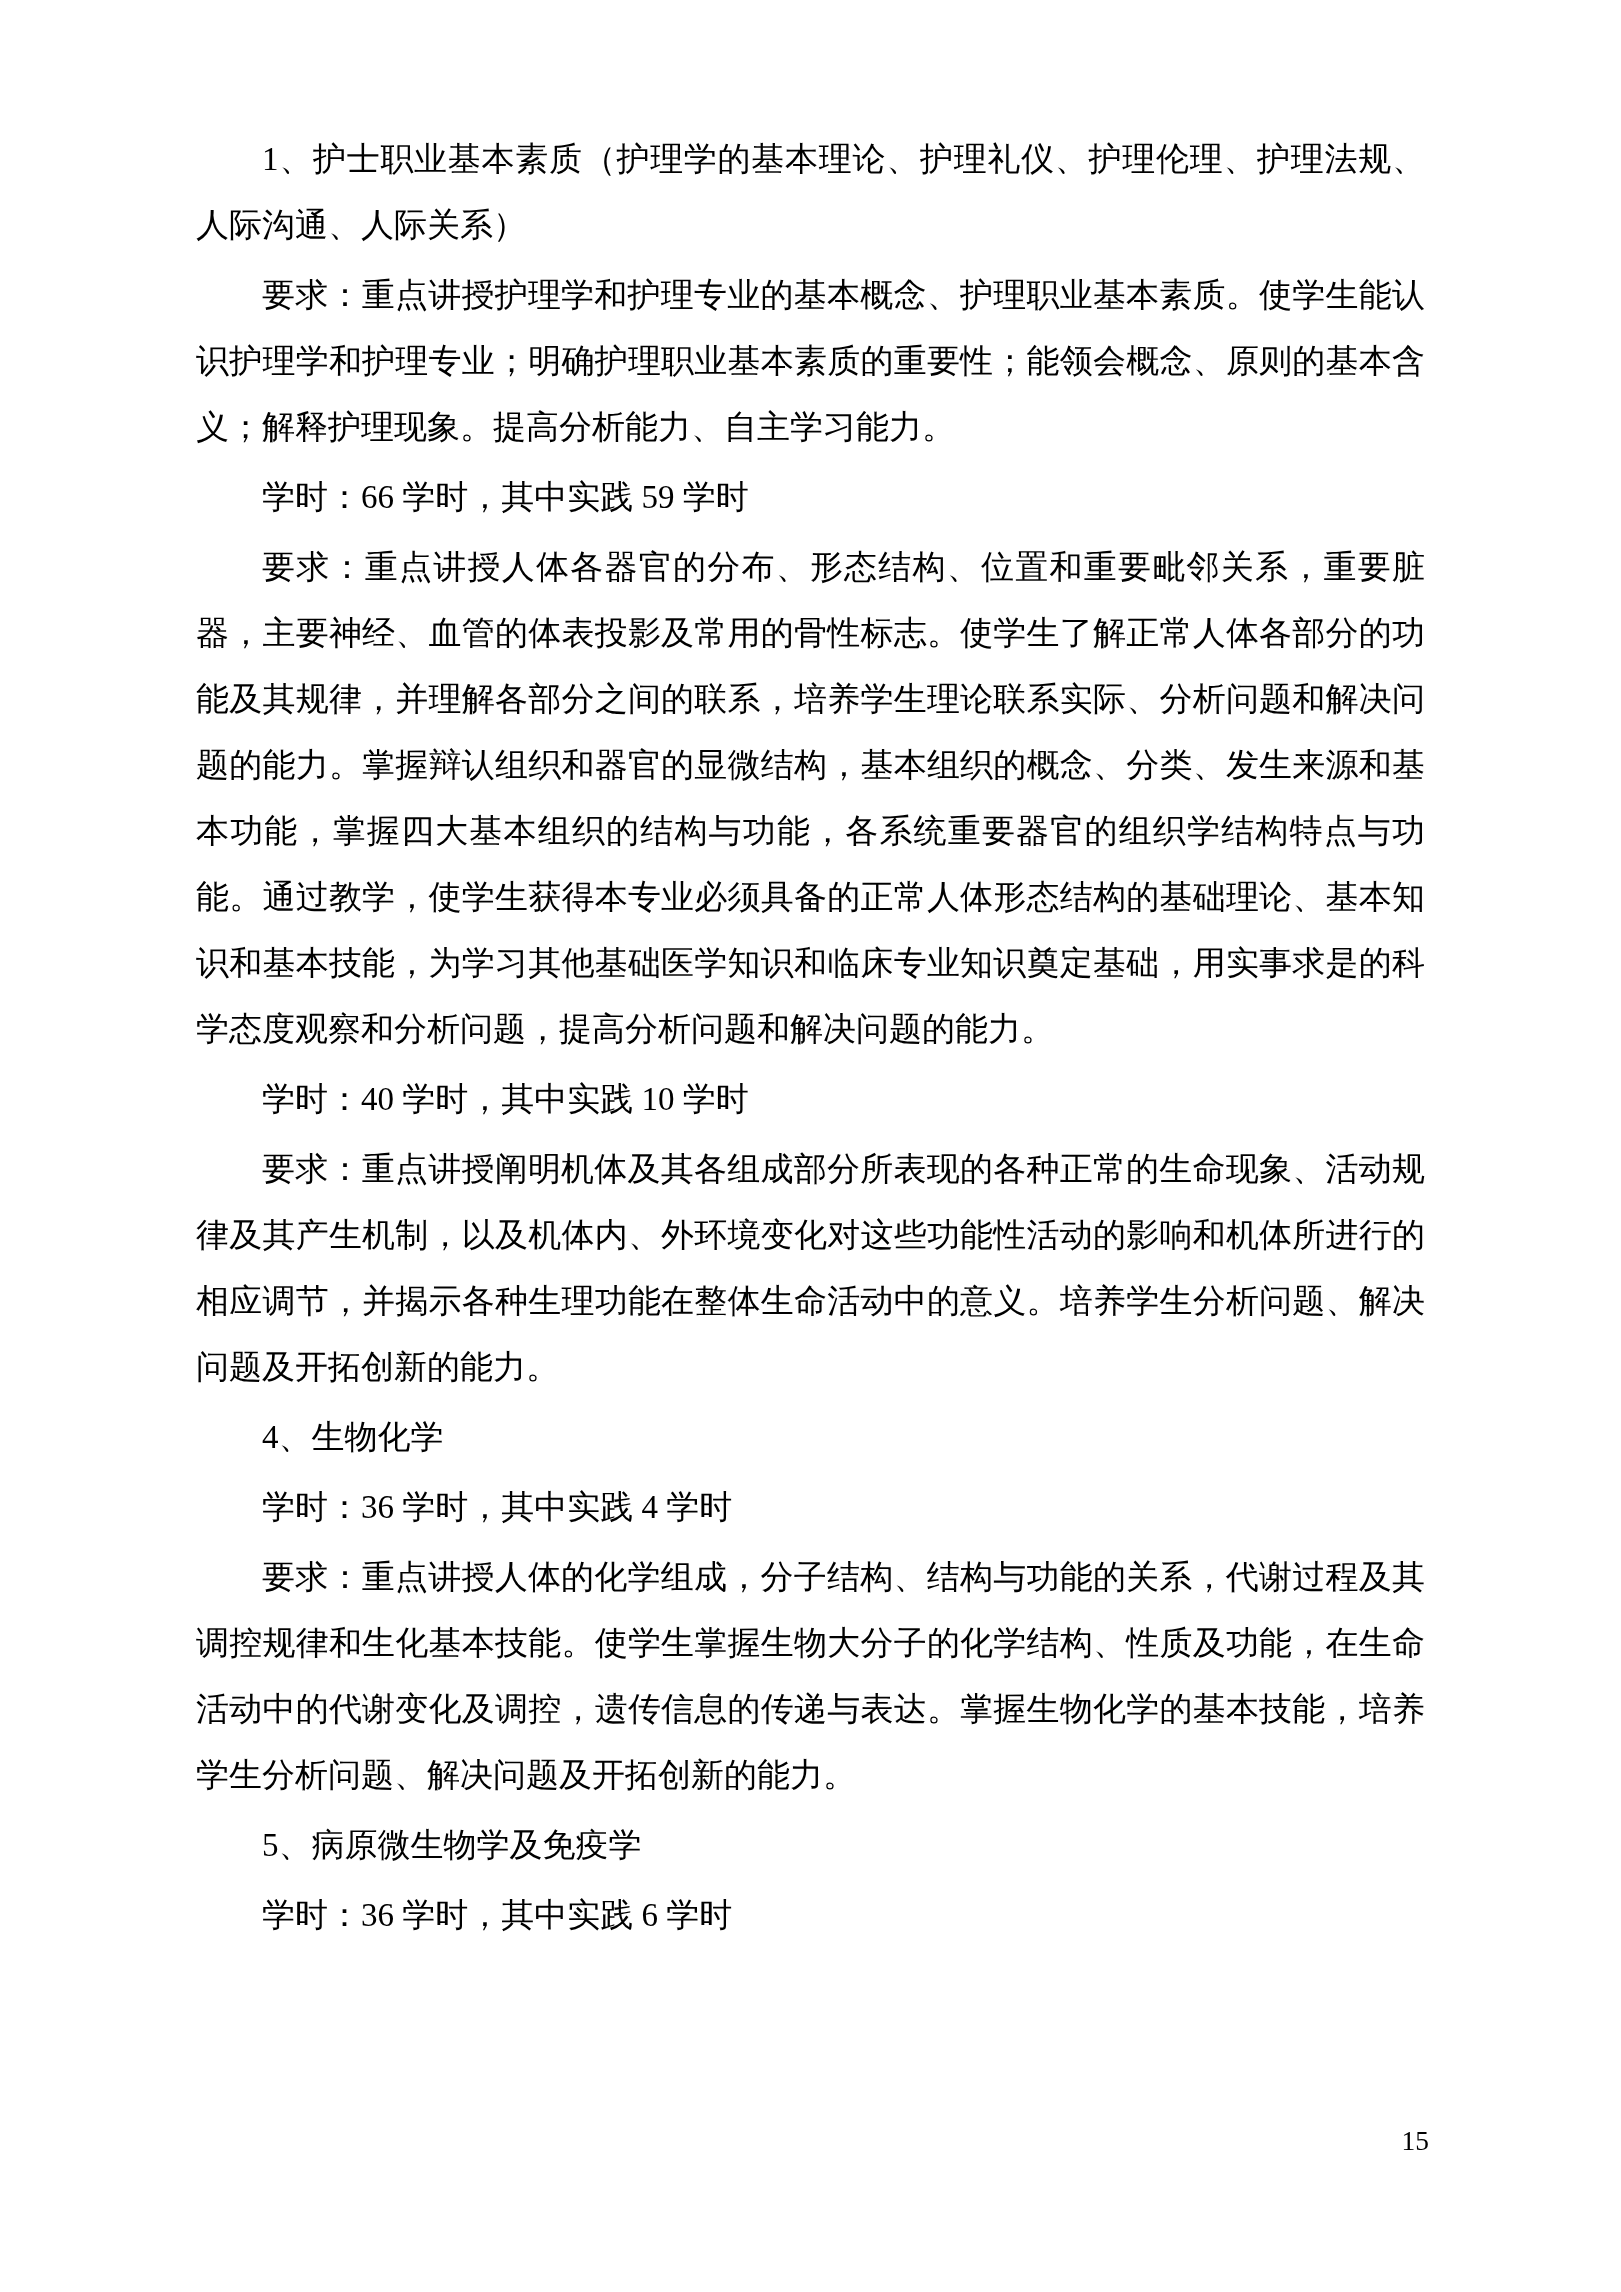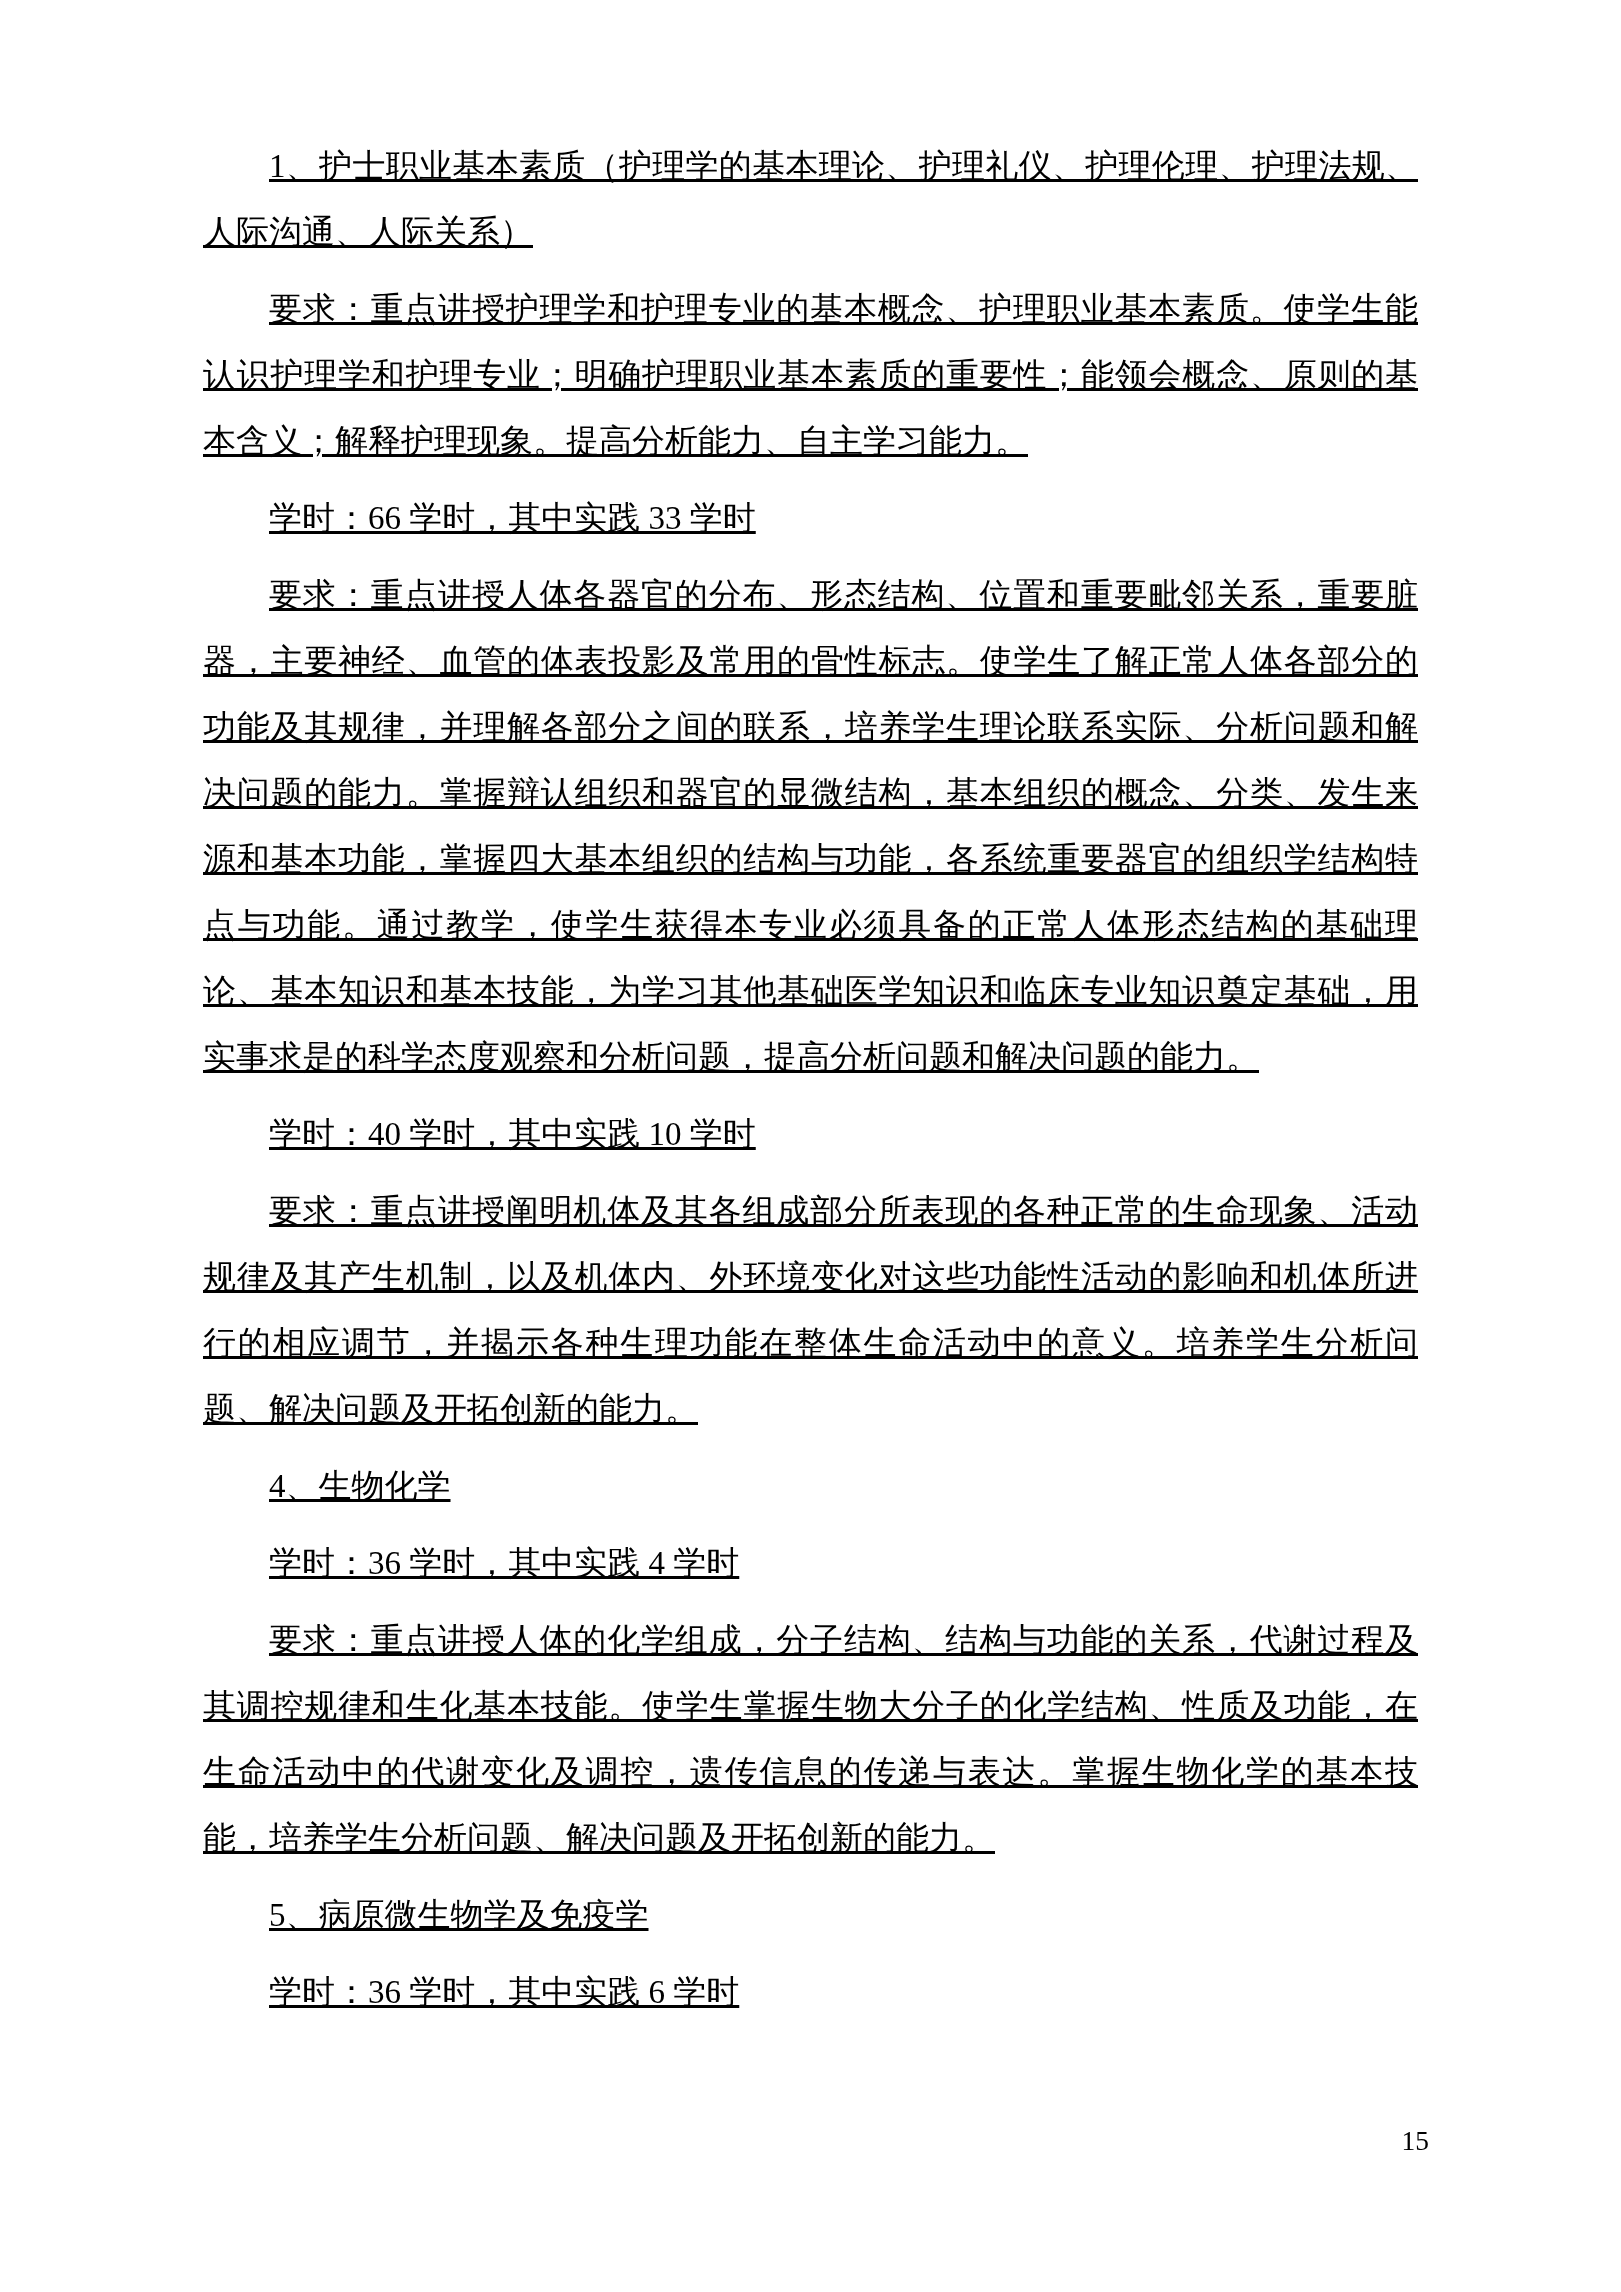--- a/index.html
+++ b/index.html
@@ -19,41 +19,40 @@
   .content {
     position: absolute;
     left: 192px;
     top: 122px;
     width: 1237px;
     font-size: 33px;
     line-height: 66px;
     text-align: justify;
   }
   .para {
-    margin: 11px;
+    margin: 4px;
     padding: 0;
     text-indent: 2em;
-    text-decoration: underline;
   }
   .page-number {
     position: absolute;
     right: 192px;
     top: 2125px;
     font-size: 27.4px;
     line-height: 33px;
   }
 </style>
 </head>
 <body>
 
 <div class="page">
   <div class="content">
     <p class="para">1、护士职业基本素质（护理学的基本理论、护理礼仪、护理伦理、护理法规、人际沟通、人际关系）</p>
     <p class="para">要求：重点讲授护理学和护理专业的基本概念、护理职业基本素质。使学生能认识护理学和护理专业；明确护理职业基本素质的重要性；能领会概念、原则的基本含义；解释护理现象。提高分析能力、自主学习能力。</p>
-    <p class="para">学时：66 学时，其中实践 33 学时</p>
+    <p class="para">学时：66 学时，其中实践 59 学时</p>
     <p class="para">要求：重点讲授人体各器官的分布、形态结构、位置和重要毗邻关系，重要脏器，主要神经、血管的体表投影及常用的骨性标志。使学生了解正常人体各部分的功能及其规律，并理解各部分之间的联系，培养学生理论联系实际、分析问题和解决问题的能力。掌握辩认组织和器官的显微结构，基本组织的概念、分类、发生来源和基本功能，掌握四大基本组织的结构与功能，各系统重要器官的组织学结构特点与功能。通过教学，使学生获得本专业必须具备的正常人体形态结构的基础理论、基本知识和基本技能，为学习其他基础医学知识和临床专业知识奠定基础，用实事求是的科学态度观察和分析问题，提高分析问题和解决问题的能力。</p>
     <p class="para">学时：40 学时，其中实践 10 学时</p>
     <p class="para">要求：重点讲授阐明机体及其各组成部分所表现的各种正常的生命现象、活动规律及其产生机制，以及机体内、外环境变化对这些功能性活动的影响和机体所进行的相应调节，并揭示各种生理功能在整体生命活动中的意义。培养学生分析问题、解决问题及开拓创新的能力。</p>
     <p class="para">4、生物化学</p>
     <p class="para">学时：36 学时，其中实践 4 学时</p>
     <p class="para">要求：重点讲授人体的化学组成，分子结构、结构与功能的关系，代谢过程及其调控规律和生化基本技能。使学生掌握生物大分子的化学结构、性质及功能，在生命活动中的代谢变化及调控，遗传信息的传递与表达。掌握生物化学的基本技能，培养学生分析问题、解决问题及开拓创新的能力。</p>
     <p class="para">5、病原微生物学及免疫学</p>
     <p class="para">学时：36 学时，其中实践 6 学时</p>
   </div>
   <div class="page-number">15</div>

